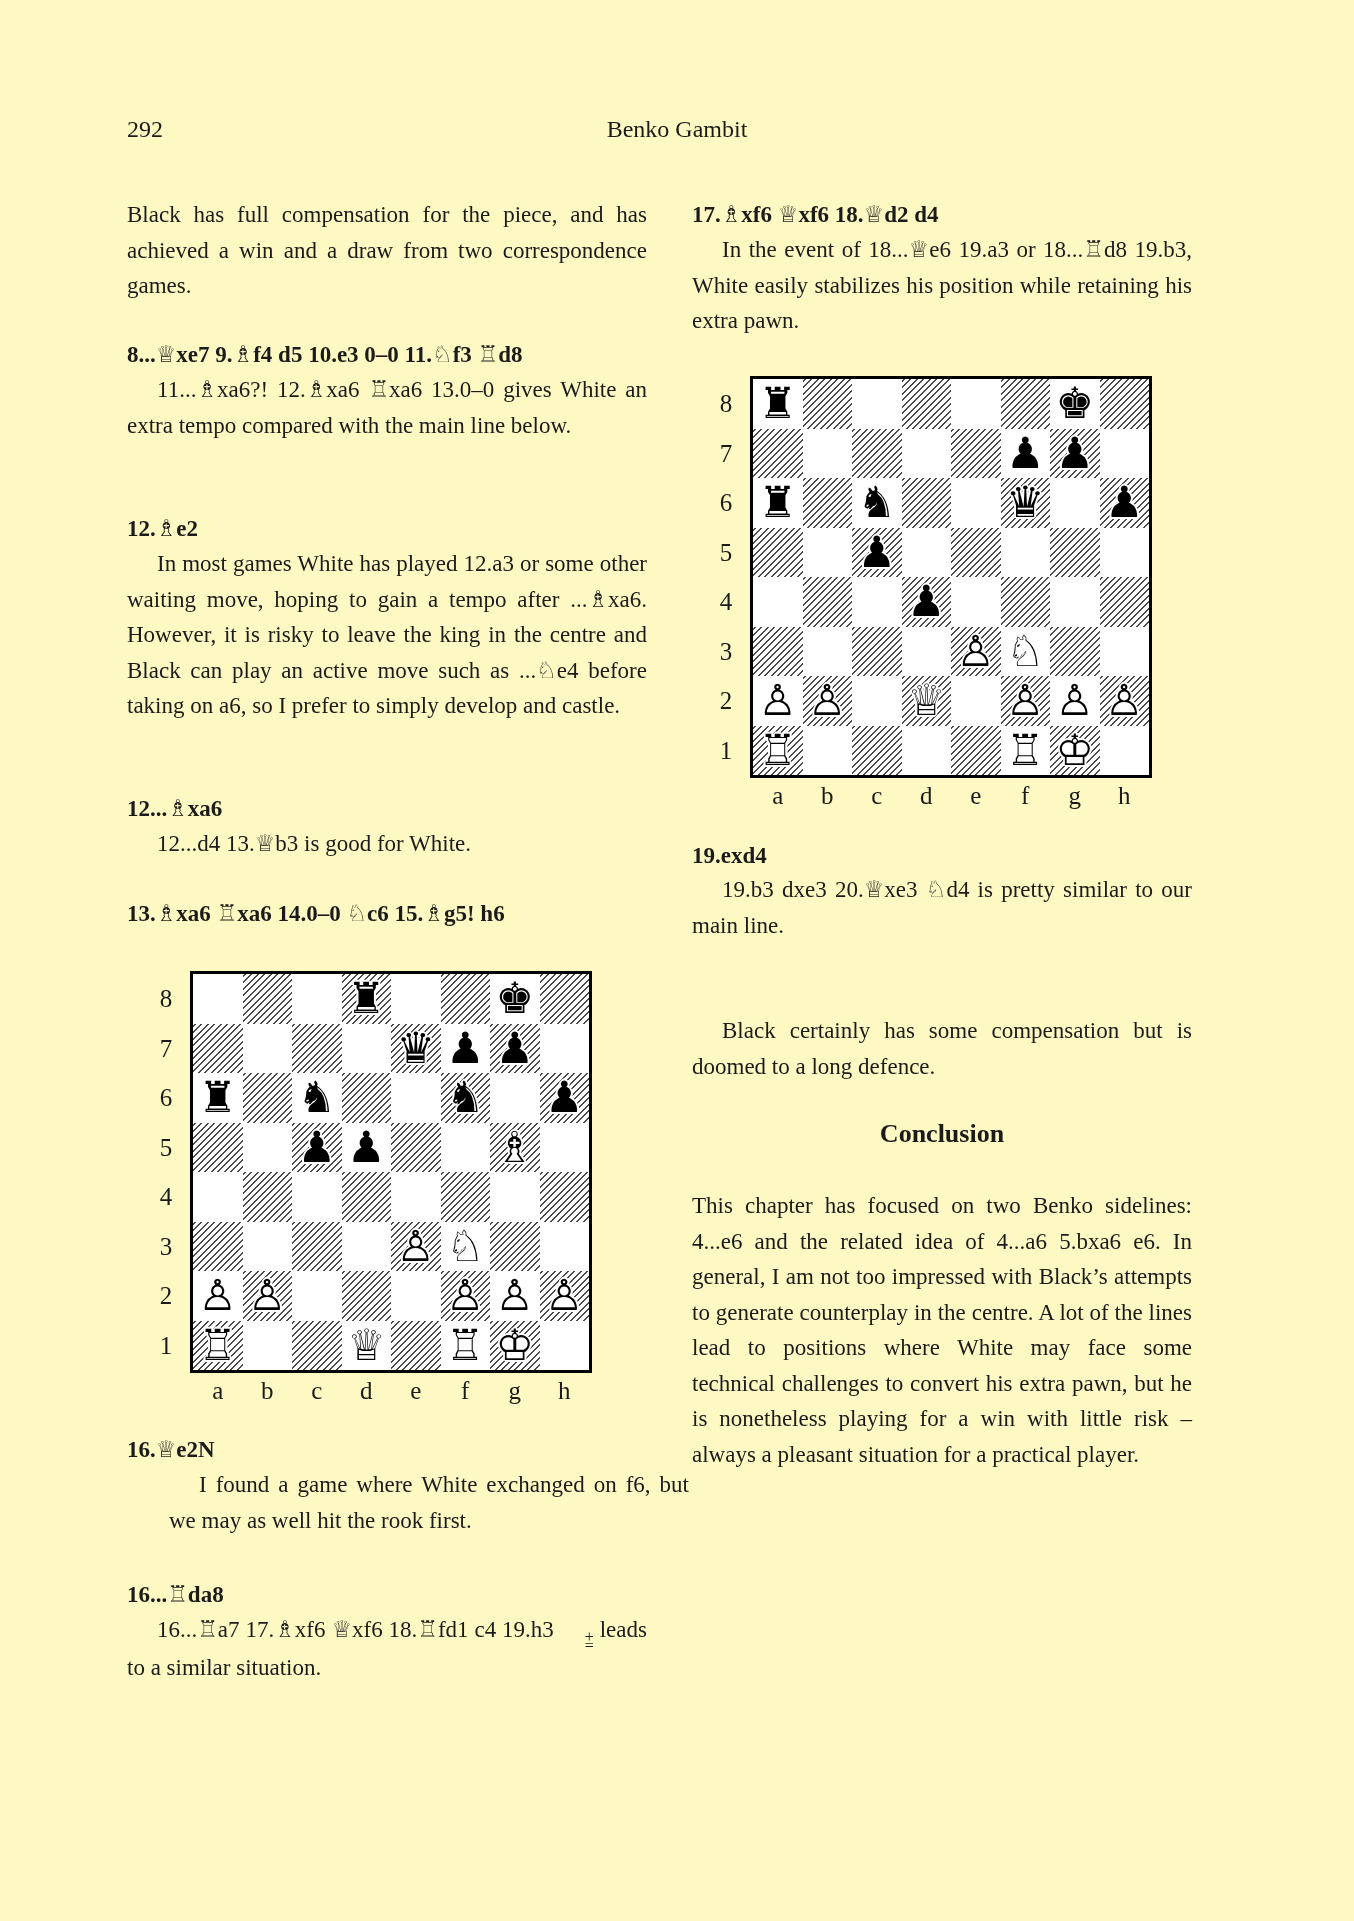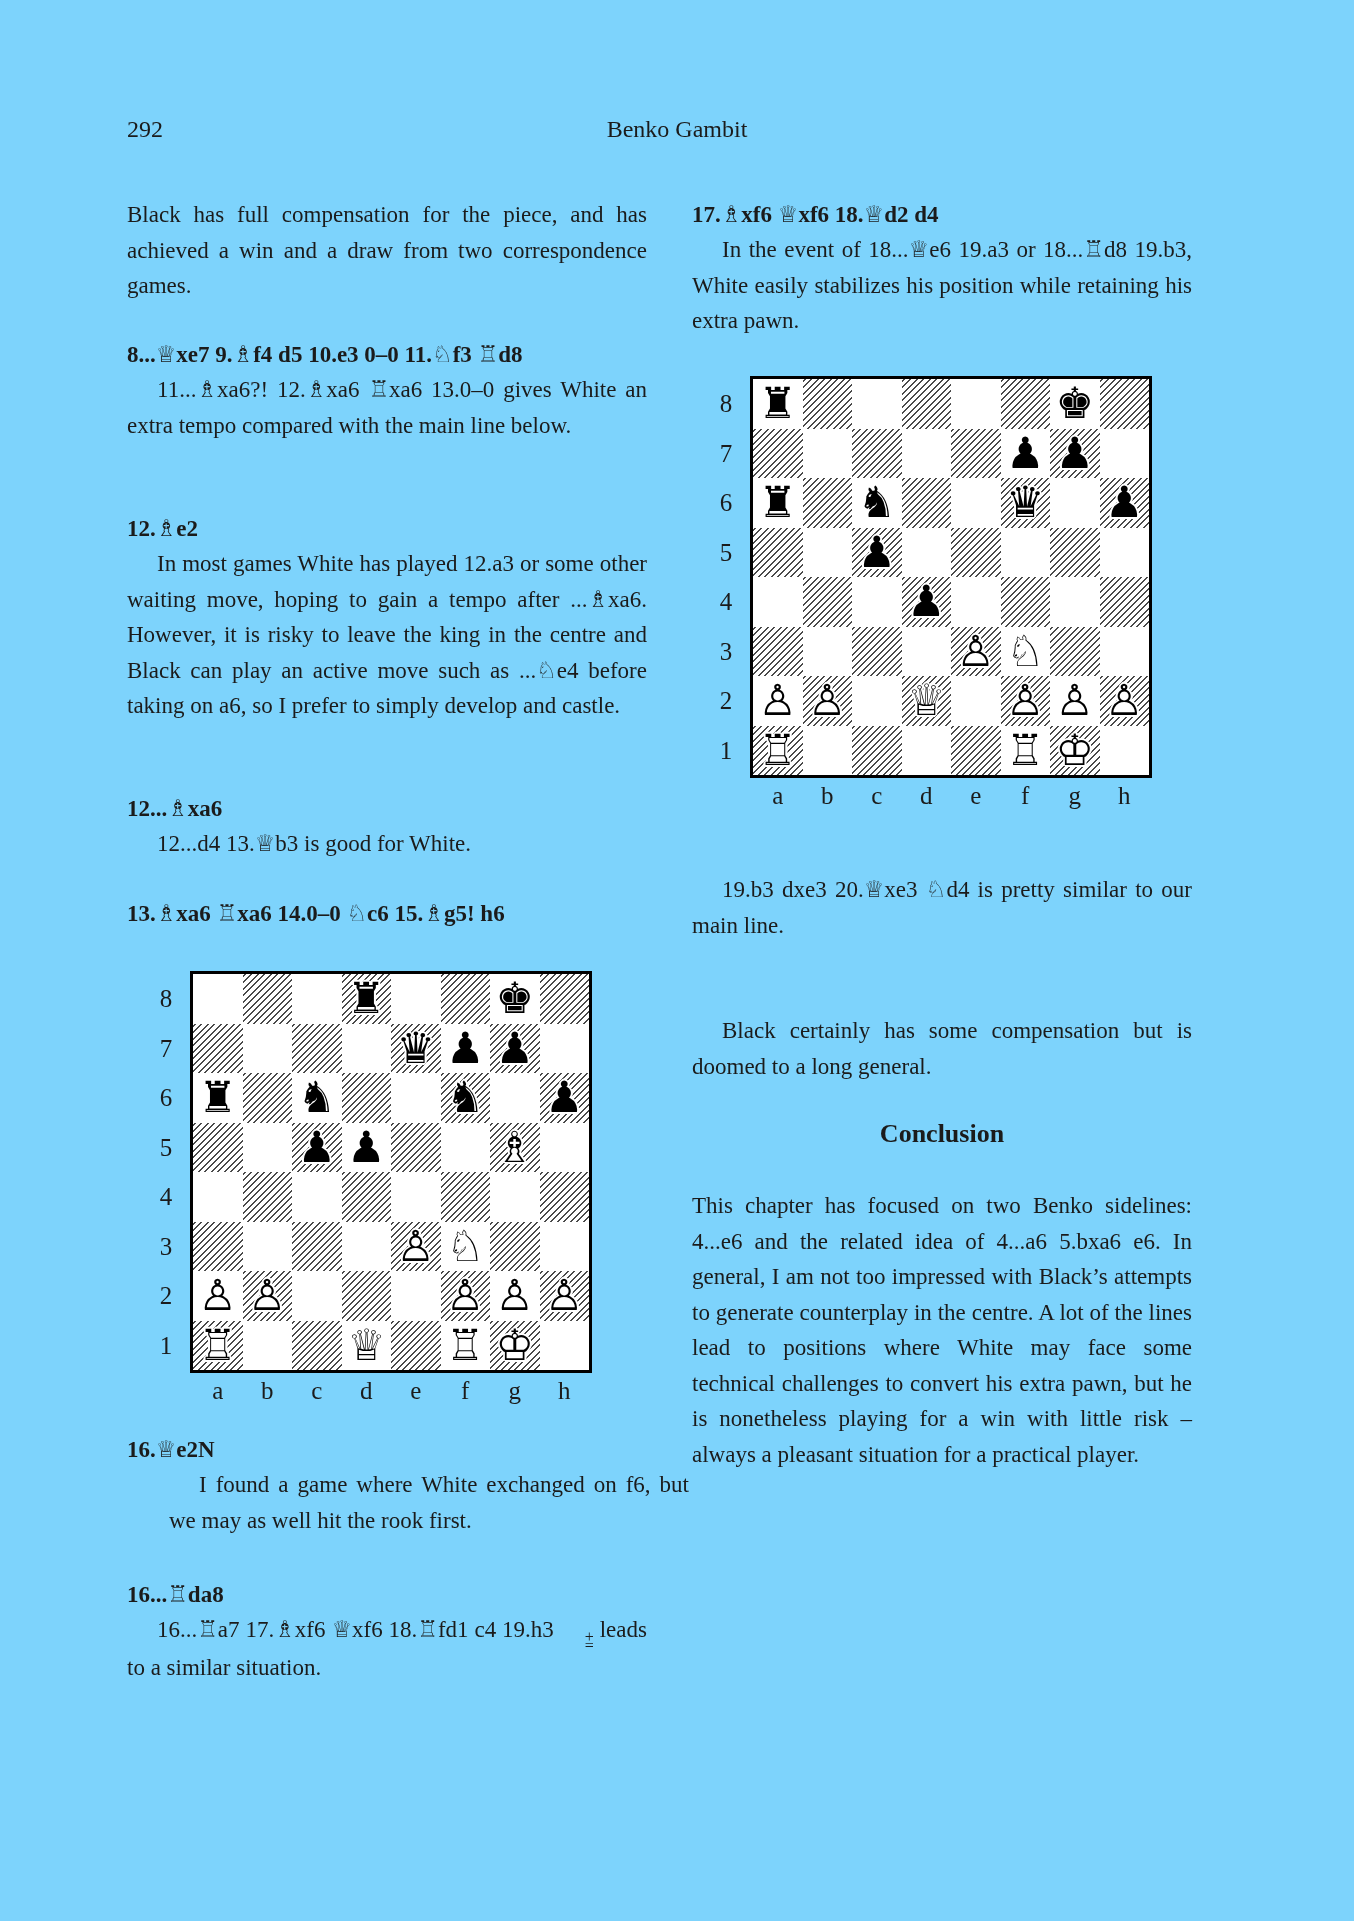--- a/index.html
+++ b/index.html
@@ -1,17 +1,17 @@
 <!DOCTYPE html>
 <html><head>
 <meta charset="utf-8">
 <style>
   html,body{margin:0;padding:0;background:#e8e8e8;}
   .page{
-    position:relative; width:1354px; height:1921px; background:#7dd3fc;
+    position:relative; width:1354px; height:1921px; background:#fef9c3;
     font-family:"Liberation Serif","DejaVu Serif","DejaVu Sans",serif;
     color:#1b1b1b; margin:0 auto; overflow:hidden;
   }
   .hdr-num{position:absolute; top:114px; left:127px; font-size:24px; line-height:30px;}
   .hdr-title{position:absolute; top:114px; left:0; width:100%; text-align:center; font-size:24px; line-height:30px;}
 
   .blk{position:absolute; font-size:23px; line-height:35.5px;}
   .para{text-align:justify;}
   .para.indent{text-indent:30px;}
   .mv{font-weight:bold; white-space:nowrap;}
@@ -408,18 +408,19 @@
         <div class="flab">b</div>
         <div class="flab">c</div>
         <div class="flab">d</div>
         <div class="flab">e</div>
         <div class="flab">f</div>
         <div class="flab">g</div>
         <div class="flab">h</div>
       </div>
   </div>
 
+  <div class="blk r r-h2 mv">19.exd4</div>
   <div class="blk r r-p2 para indent">19.b3 dxe3 20.♕xe3 ♘d4 is pretty similar to our main line.</div>
-  <div class="blk r r-p3 para indent">Black certainly has some compensation but is doomed to a long general.</div>
+  <div class="blk r r-p3 para indent">Black certainly has some compensation but is doomed to a long defence.</div>
   <div class="blk r r-conc">Conclusion</div>
   <div class="blk r r-p4 para">This chapter has focused on two Benko sidelines: 4...e6 and the related idea of 4...a6 5.bxa6 e6. In general, I am not too impressed with Black’s attempts to generate counterplay in the centre. A lot of the lines lead to positions where White may face some technical challenges to convert his extra pawn, but he is nonetheless playing for a win with little risk – always a pleasant situation for a practical player.</div>
 
 </div>
 
 </body></html>

